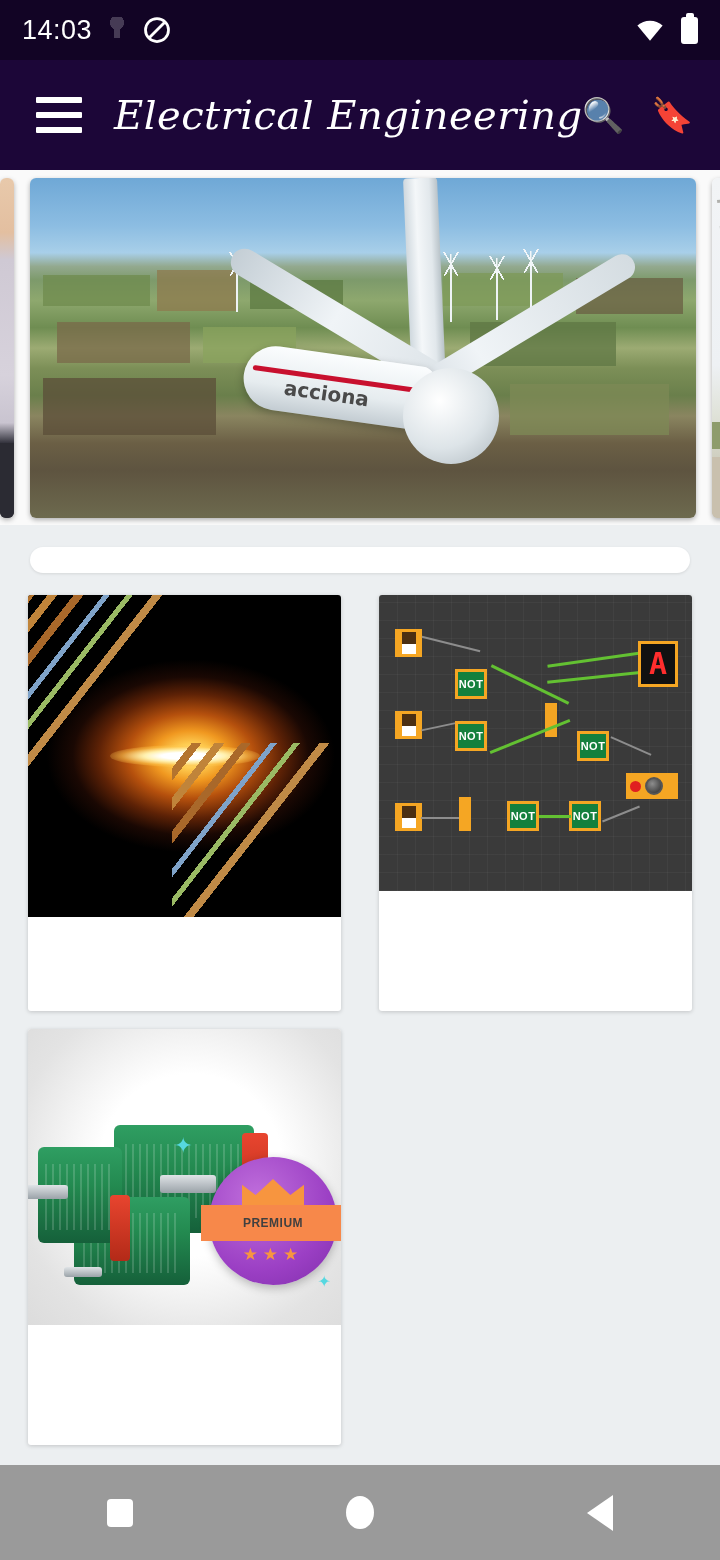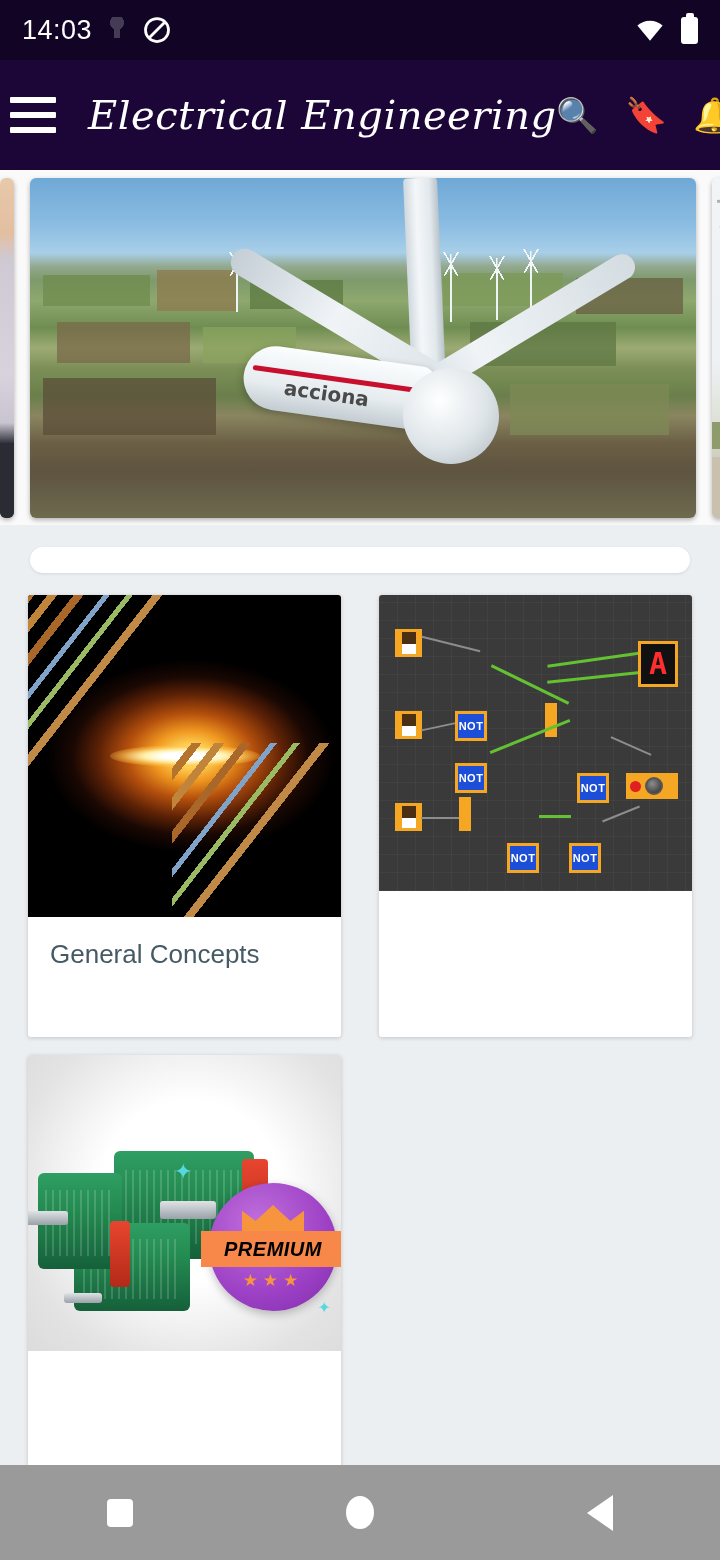--- a/index.html
+++ b/index.html
@@ -39,21 +39,21 @@
   .sb-batt::before{
     content:""; position:absolute; top:-6px; left:50%; transform:translateX(-50%);
     width:8px; height:4px; background:#fff; border-radius:2px 2px 0 0;
   }
 
   
   .appbar {
     height:110px; width:100%;
     background:#1c0638;
     display:flex; align-items:center;
-    padding:0 10px;
+    padding:0 36px;
     position:relative;
   }
   .hamburger { width:46px; height:36px; display:flex; flex-direction:column; justify-content:space-between; cursor:pointer; flex:0 0 auto; }
   .hamburger span { display:block; height:6px; background:#fff; border-radius:1px; }
   .app-title {
     color:#ffffff;
     font-family:"DejaVu Serif", serif;
     font-style:italic;
     font-size:40px;
     font-weight:400;
@@ -277,24 +277,24 @@
     background:#3a3a3a;
     position:relative;
   }
   .art-logic .grid-lines{
     position:absolute; inset:0;
     background:
       repeating-linear-gradient(0deg, rgba(255,255,255,.035) 0 1px, transparent 1px 18px),
       repeating-linear-gradient(90deg, rgba(255,255,255,.035) 0 1px, transparent 1px 18px);
   }
   .gate{
-    position:absolute; background:#1d4ed8; border:3px solid #f5a623;
+    position:absolute; background:#15803d; border:3px solid #f5a623;
     color:#fff; font-size:11px; font-weight:700;
     display:flex; align-items:center; justify-content:center;
-    font-family:"Liberation Sans", sans-serif; letter-spacing:.5px;margin-top:42px;
+    font-family:"Liberation Sans", sans-serif; letter-spacing:.5px;
   }
   .sw{
     position:absolute; width:27px; height:28px; background:#f5a623;
     display:flex; align-items:flex-end; justify-content:center; padding:3px;
   }
   .sw i{ display:block; width:14px; height:12px; background:#fff; }
   .sw::before{ content:""; position:absolute; left:7px; top:3px; width:14px; height:12px; background:#4b2f12; }
   .bar{ position:absolute; width:12px; background:#f5a623; }
   .seg7{
     position:absolute; width:40px; height:46px; background:#111; border:3px solid #f5a623;
@@ -336,23 +336,22 @@
   }
   .badge-premium .crown{
     position:absolute; top:22px; left:50%; transform:translateX(-50%);
     width:62px; height:26px; background:#f7953f;
     clip-path:polygon(0 100%,0 22%,22% 62%,50% 0,78% 62%,100% 22%,100% 100%);
   }
   .badge-premium .ribbon{
     position:absolute; left:-8px; top:48px; width:144px; height:36px;
     background:#f7884a;
     display:flex; align-items:center; justify-content:center;
-    color:#000000; font-size:20px; font-weight:700; letter-spacing:.5px;
+    color:#404040; font-size:12px; font-weight:700; letter-spacing:.5px;
     font-family:"Liberation Sans", sans-serif;
-    font-style:italic;
   }
   .badge-premium .stars{
     position:absolute; bottom:20px; left:50%; transform:translateX(-50%);
     color:#f7953f; font-size:17px; letter-spacing:5px;
   }
   .sparkle{ position:absolute; color:#56d8e0; font-size:22px; }
 
   
   .navbar{
     position:absolute; left:0; bottom:0; width:100%; height:95px;
@@ -445,21 +444,20 @@
   <div class="ad-slot"></div>
 
   <div class="grid">
 
     <div class="card">
       <div class="card-img">
         <div class="art-cables">
           <div class="spark"></div>
         </div>
       </div>
-      <div class="card-title">General Concepts</div>
     </div>
 
 
     <div class="card card-short">
       <div class="card-img">
         <div class="art-logic">
           <div class="grid-lines"></div>
 
           <div class="sw" style="left:16px;top:34px;">
               <i></i>

